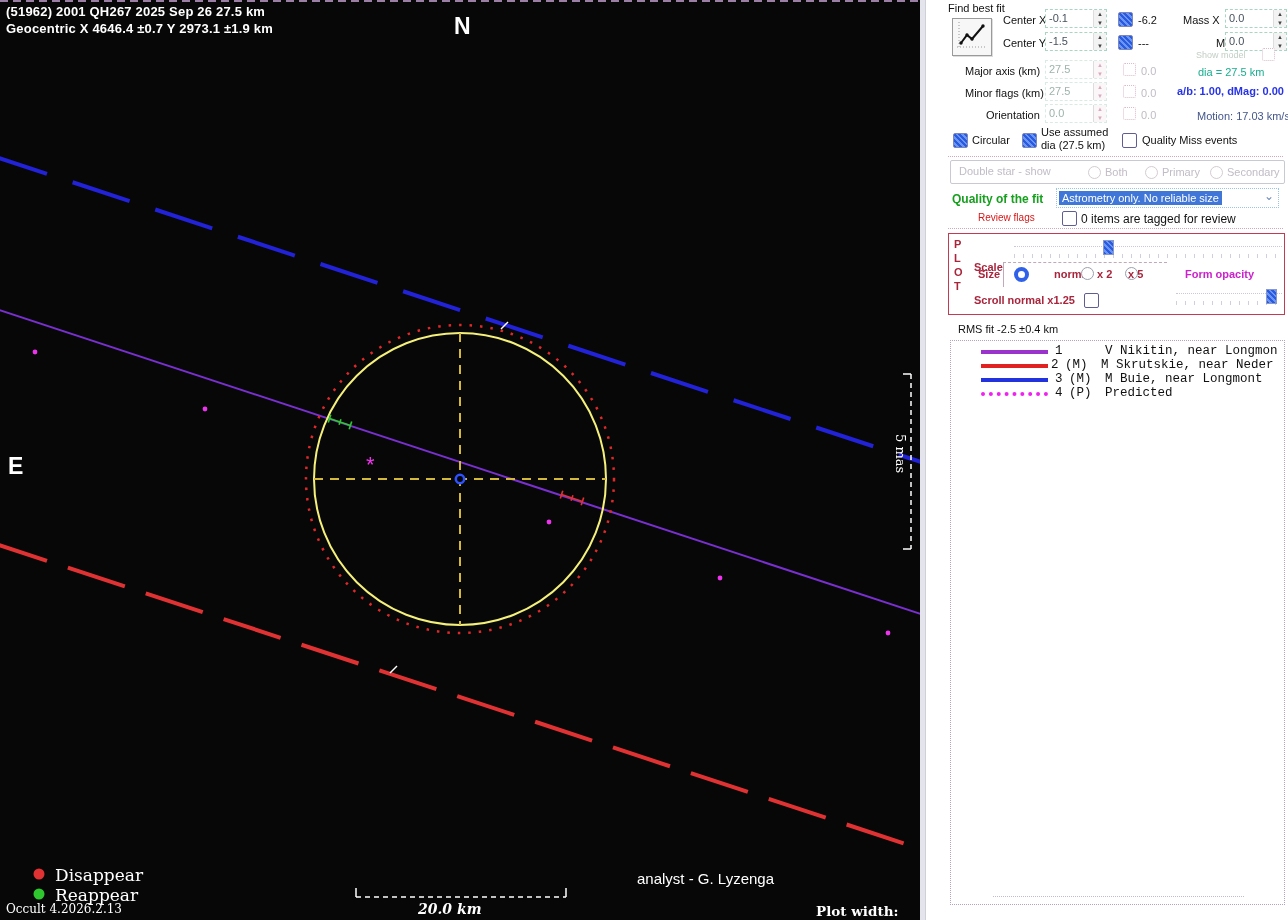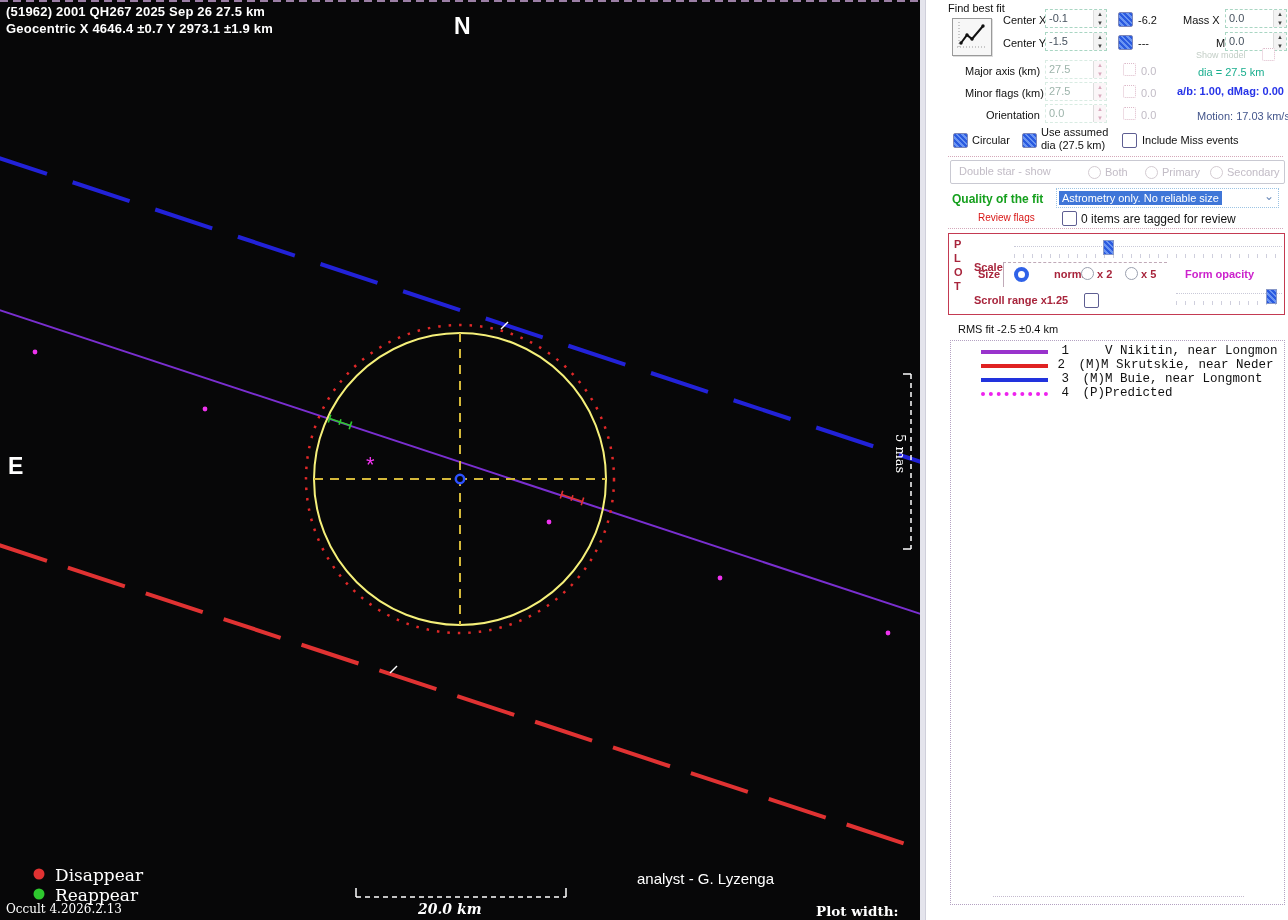--- a/index.html
+++ b/index.html
@@ -229,21 +229,21 @@
     <div class="cb dis" style="left:197px;top:107px;"></div>
     <div class="lbl gray" style="left:215px;top:109px;">0.0</div>
     <div class="lbl navy" style="left:271px;top:110px;">Motion: 17.03 km/s</div>
 
     <div class="cb on" style="left:27px;top:133px;"></div>
     <div class="lbl" style="left:46px;top:134px;">Circular</div>
     <div class="cb on" style="left:96px;top:133px;"></div>
     <div class="lbl" style="left:115px;top:126px;">Use assumed</div>
     <div class="lbl" style="left:115px;top:139px;">dia (27.5 km)</div>
     <div class="cb" style="left:196px;top:133px;"></div>
-    <div class="lbl" style="left:216px;top:134px;">Include Miss events</div>
+    <div class="lbl" style="left:216px;top:134px;">Quality Miss events</div>
 
     <div class="abs" style="left:22px;top:156px;width:335px;border-top:1px dotted #d4a8ba;"></div>
 
     <div class="abs" style="left:24px;top:160px;width:333px;height:22px;border:1px solid #c9c9d2;border-radius:2px;"></div>
     <div class="lbl gray" style="left:33px;top:165px;">Double star - show</div>
     <div class="radio dis" style="left:162px;top:166px;"></div>
     <div class="lbl gray" style="left:179px;top:166px;">Both</div>
     <div class="radio dis" style="left:219px;top:166px;"></div>
     <div class="lbl gray" style="left:236px;top:166px;">Primary</div>
     <div class="radio dis" style="left:284px;top:166px;"></div>
@@ -271,32 +271,32 @@
     <div class="track-ticks" style="left:88px;top:254px;width:268px;"></div>
     <div class="thumb" style="left:177px;top:240px;"></div>
 
     <div class="lbl dred" style="left:52px;top:268px;">Size</div>
     <div class="abs" style="left:77px;top:262px;width:163px;height:24px;border-top:1px dashed #c0aab8;border-left:1px solid #c0aab8;"></div>
     <div class="radio on" style="left:88px;top:267px;"></div>
     <div class="lbl dred" style="left:106px;top:268px;margin-left:22px;">normal</div>
     <div class="radio" style="left:155px;top:267px;"></div>
     <div class="lbl dred" style="left:171px;top:268px;">x 2</div>
     <div class="radio" style="left:199px;top:267px;"></div>
-    <div class="lbl dred" style="left:215px;top:268px;">x 5</div>
+    <div class="lbl dred" style="left:202px;top:268px;">x 5</div>
     <div class="lbl mag" style="left:259px;top:268px;">Form opacity</div>
     <div class="track-dots" style="left:250px;top:293px;width:106px;"></div>
     <div class="track-ticks" style="left:250px;top:301px;width:106px;"></div>
     <div class="thumb" style="left:340px;top:289px;"></div>
 
-    <div class="lbl dred" style="left:48px;top:294px;">Scroll range x1.25</div>
+    <div class="lbl dred" style="left:48px;top:294px;">Scroll normal x1.25</div>
     <div class="cb" style="left:158px;top:293px;"></div>
 
     <div class="lbl" style="left:32px;top:323px;">RMS fit -2.5 ±0.4 km</div>
 
-    <div class="abs" style="left:24px;top:340px;width:333px;height:563px;border:1px dotted #b4a2c2;background:#fff;text-align:right;">
+    <div class="abs" style="left:24px;top:340px;width:333px;height:563px;border:1px dotted #b4a2c2;background:#fff;">
       <div class="sample" style="top:9px;background:#9933cc;"></div>
       <div class="obs-row mono" style="left:104px;top:3px;">
         <span class="obs-num">1</span><span class="obs-flag"></span><span>V Nikitin, near Longmon</span>
       </div>
       <div class="sample" style="top:23px;background:#e02222;"></div>
       <div class="obs-row mono" style="left:100px;top:17px;">
         <span class="obs-num">2</span><span class="obs-flag">(M)</span><span>M Skrutskie, near Neder</span>
       </div>
       <div class="sample" style="top:37px;background:#2233dd;"></div>
       <div class="obs-row mono" style="left:104px;top:31px;">

